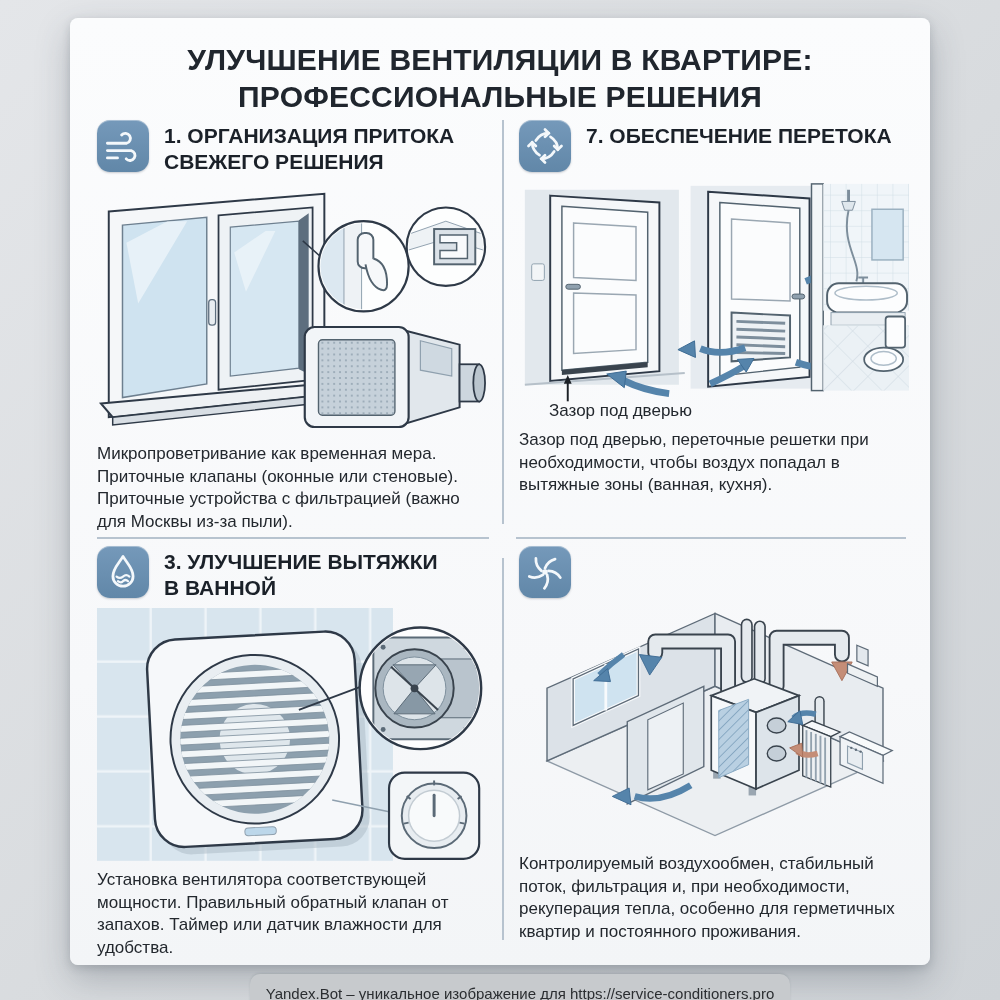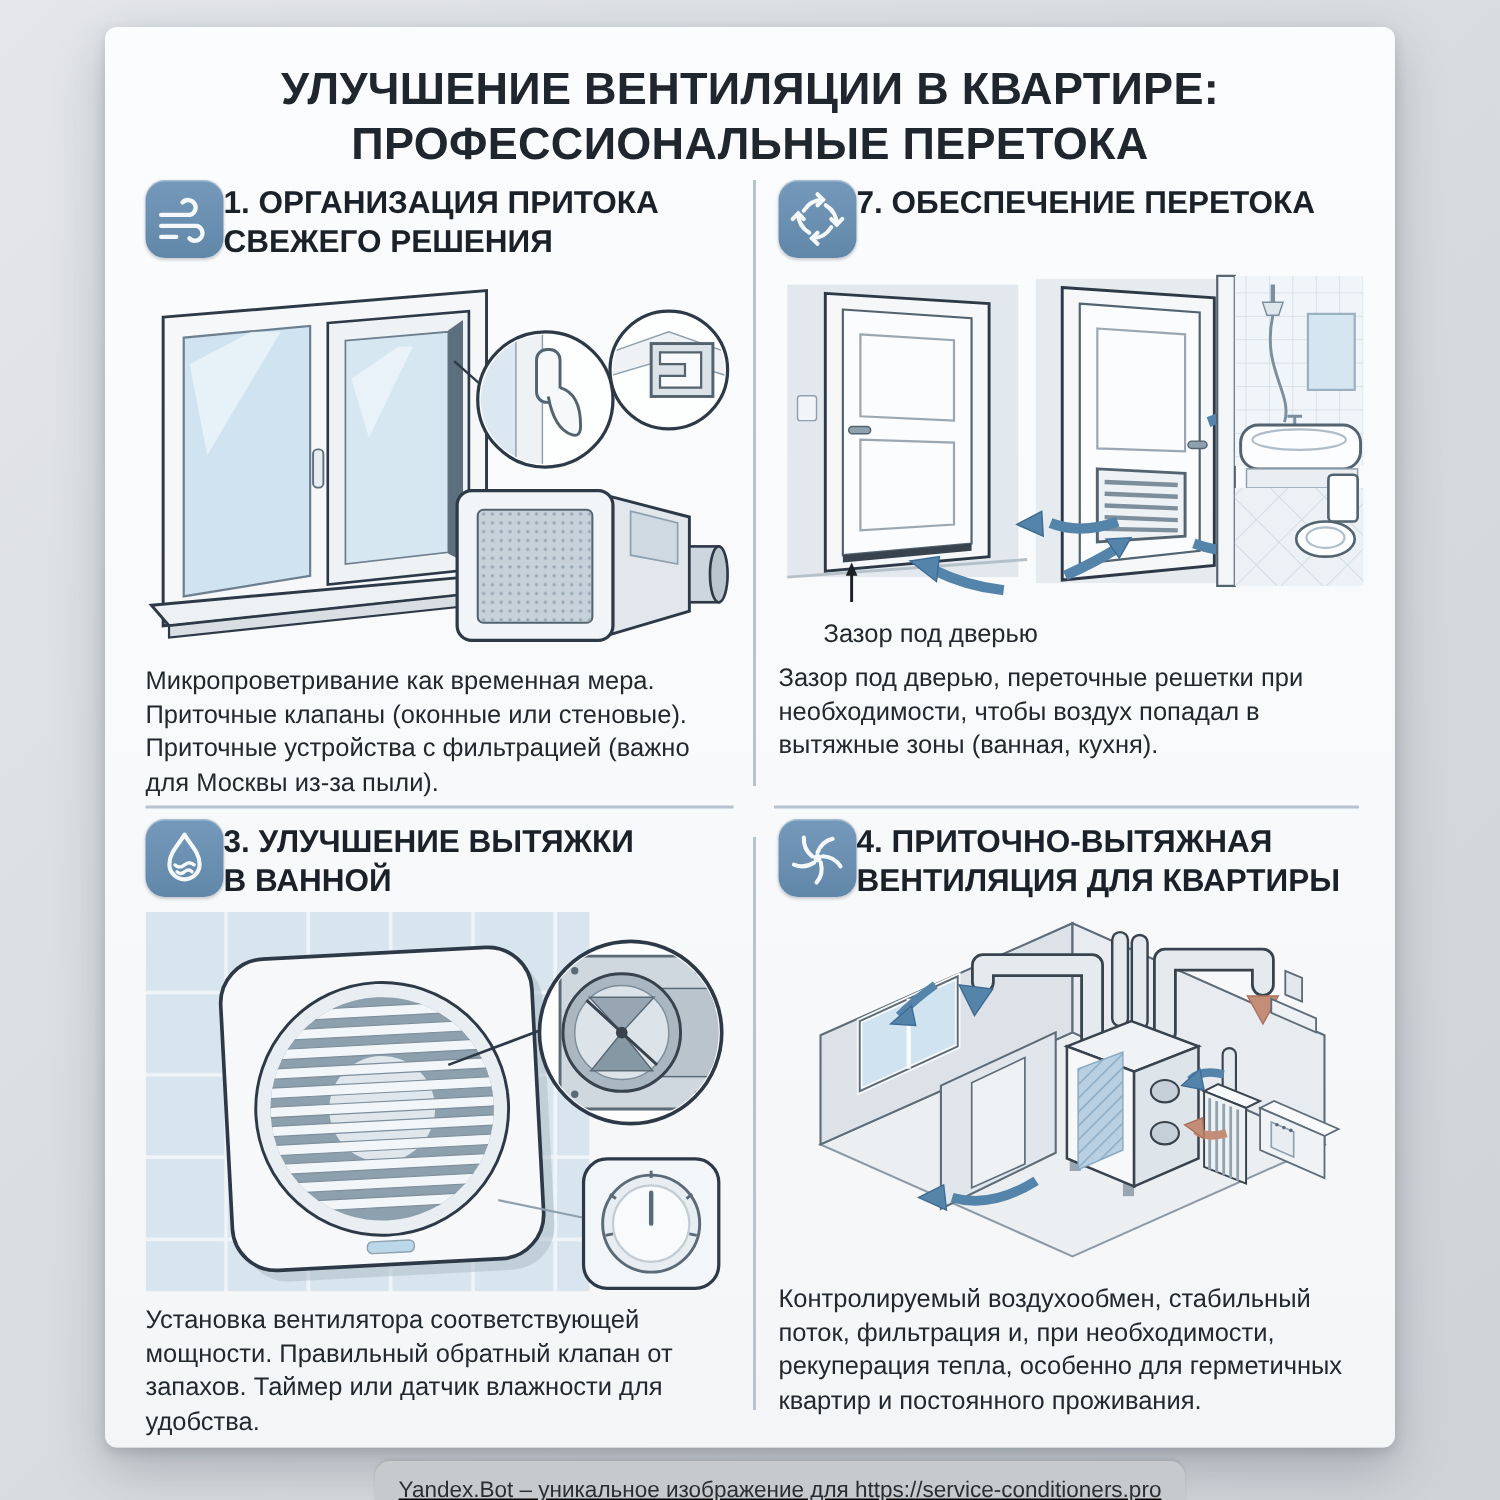--- a/index.html
+++ b/index.html
@@ -21,51 +21,51 @@
   }
   .title span{display:block;}
   .divider{position:absolute;background:#b7c3cf;}
   .div-v{width:2px;}
   .div-h{height:2px;}
   .quad{position:absolute;width:392px;}
   .q1{left:27px;top:102px;}
   .q2{left:449px;top:102px;width:390px;}
   .q3{left:27px;top:528px;}
   .q4{left:449px;top:528px;width:392px;}
-  .sec-header{display:flex;align-items:flex-start;}
+  .sec-header{display:flex;gap:15px;align-items:flex-start;}
   .sec-icon{
     width:52px;height:52px;border-radius:13px;flex:0 0 auto;
     background:linear-gradient(180deg,#7599ba,#6187a8);
     box-shadow:inset 0 1px 0 rgba(255,255,255,.35),0 1px 2px rgba(50,60,75,.25);
     display:flex;align-items:center;justify-content:center;
   }
   .sec-icon svg{width:44px;height:44px;}
   .sec-title{font-size:21px;font-weight:700;color:#1b2129;line-height:1.22;padding-top:3px;}
   .sec-title span{display:block;}
   .illus{margin-top:8px;}
   .illus svg{display:block;width:100%;height:auto;}
   .desc{font-size:17px;color:#23282e;line-height:1.33;margin:8px 0 0;max-width:384px;}
-  .caption{font-size:17px;color:#23282e;margin:12px 0 0 30px;line-height:1.1;}
+  .caption{font-size:17px;color:#23282e;margin:0 0 0 30px;line-height:1.1;}
   .footer-bar{
     position:absolute;left:250px;top:974px;width:540px;height:39px;
     background:#c7cacd;border-radius:10px 10px 0 0;
     display:flex;align-items:center;justify-content:center;
     box-shadow:0 -1px 2px rgba(70,78,88,.15);
     text-decoration:underline;
   }
   .footer-bar span{font-size:15px;color:#2b2e31;}
 </style>
 </head>
 <body>
 
 <div class="card">
 
   <h1 class="title">
     <span>УЛУЧШЕНИЕ ВЕНТИЛЯЦИИ В КВАРТИРЕ:</span>
-    <span>ПРОФЕССИОНАЛЬНЫЕ ПЕРЕТОКА</span>
+    <span>ПРОФЕССИОНАЛЬНЫЕ РЕШЕНИЯ</span>
   </h1>
 
   <div class="divider div-v" style="left:432px;top:102px;height:404px;"></div>
   <div class="divider div-v" style="left:432px;top:540px;height:382px;"></div>
   <div class="divider div-h" style="left:27px;top:519px;width:392px;"></div>
   <div class="divider div-h" style="left:446px;top:519px;width:390px;"></div>
 
   <section class="quad q1">
     <div class="sec-header">
       <div class="sec-icon">
@@ -340,24 +340,20 @@
           <g stroke="#f4f8fb" stroke-width="3" fill="none" stroke-linecap="round">
             <path id="blade4" d="M24 20 Q27 12 35 10"></path>
             <use href="#blade4" transform="rotate(72 24 24)"></use>
             <use href="#blade4" transform="rotate(144 24 24)"></use>
             <use href="#blade4" transform="rotate(216 24 24)"></use>
             <use href="#blade4" transform="rotate(288 24 24)"></use>
           </g>
           <circle cx="24" cy="24" r="3" fill="#f4f8fb"></circle>
         </svg>
       </div>
-      <div class="sec-title">
-        <span>4. ПРИТОЧНО-ВЫТЯЖНАЯ</span>
-        <span>ВЕНТИЛЯЦИЯ ДЛЯ КВАРТИРЫ</span>
-      </div>
     </div>
     <div class="illus">
       <svg viewBox="0 0 420 256">
         <defs>
           <pattern id="hatch4" width="7" height="7" patternUnits="userSpaceOnUse" patternTransform="rotate(45)">
             <line x1="0" y1="0" x2="0" y2="7" stroke="#87a8c2" stroke-width="2"></line>
           </pattern>
         </defs>
 
         <g>

